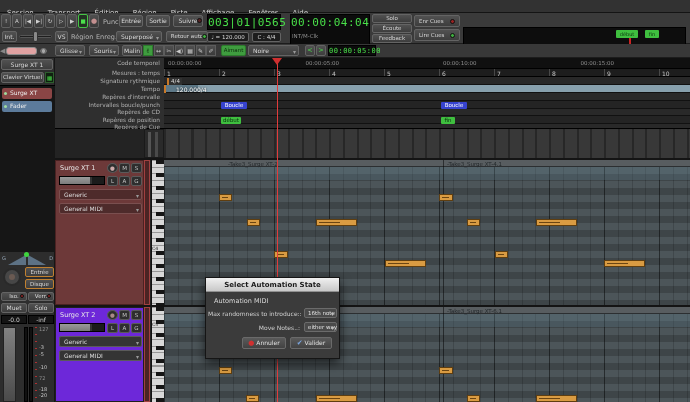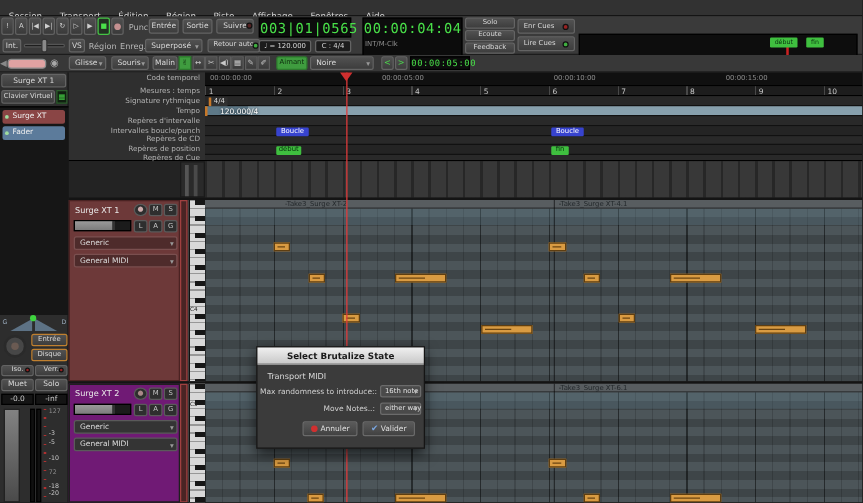--- a/index.html
+++ b/index.html
@@ -252,21 +252,21 @@
   <div class="scroomer" style="top:160px;height:145px"></div>
   <div class="keys" style="top:160px;height:145px"></div>
   <span class="keylabel" style="top:246px">C4</span>
   <div class="rband" style="top:160px"></div>
   <div class="lane" style="top:167px;height:138px"></div>
   <div class="blue-rows" style="top:167px"></div>
   <div class="bound" style="left:443px;top:160px;height:145px"></div>
 
   <div class="gap" style="top:305px;height:2px"></div>
 
-  <div class="thdr" style="top:307px;height:95px;background:#701a75">
+  <div class="thdr" style="top:307px;height:95px;background:#6d28d9">
     <span class="tname">Surge XT 2</span>
     <div class="hbtn" style="left:51px;top:2px;border-radius:50%"><span style="color:#a88">●</span></div>
     <div class="hbtn" style="left:63px;top:2px">M</div>
     <div class="hbtn" style="left:75px;top:2px">S</div>
     <div class="hfader" style="left:3px;top:15px;width:46px">
         <div class="hfill" style="width:72%"></div>
       </div>
     <div class="hbtn" style="left:51px;top:15px">L</div>
     <div class="hbtn" style="left:63px;top:15px">A</div>
     <div class="hbtn" style="left:75px;top:15px">G</div>
@@ -299,22 +299,22 @@
       <div class="note" style="left: 467px; top: 395px; width: 13px; background: rgb(217, 155, 66);"></div>
       <div class="note" style="left: 536px; top: 395px; width: 41px; background: rgb(217, 155, 66);"></div>
       <div class="rname" style="left: 228px; top: 161px;">-Take3_Surge XT-2</div>
       <div class="rname" style="left: 447px; top: 161px;">-Take3_Surge XT-4.1</div>
       <div class="rname" style="left: 447px; top: 308px;">-Take3_Surge XT-6.1</div>
     </div>
   <div id="playhead"></div>
   <div id="ph-tri"></div>
 
   <div id="dialog">
-    <div id="dialog-title">Select Brutalize State</div>
-    <span class="lbl" style="left:8px;top:19px;font-size:6.5px;color:#d8d8d8">Transport MIDI</span>
+    <div id="dialog-title">Select Automation State</div>
+    <span class="lbl" style="left:8px;top:19px;font-size:6.5px;color:#d8d8d8">Automation MIDI</span>
     <div class="dlabel" style="top:32px">Max randomness to introduce::</div>
     <div class="dselect" style="top:30px"><span>16th note</span><span class="dd-ar" style="color:#bbb">▾</span></div>
     <div class="dlabel" style="top:46px">Move Notes..:</div>
     <div class="dselect" style="top:44px"><span>either way</span><span class="dd-ar" style="color:#bbb">▾</span></div>
     <div class="dbtn" style="left:36px;top:59px;width:44px"><span style="color:#d03030;font-size:7px">●</span> <span>Annuler</span></div>
     <div class="dbtn" style="left:84px;top:59px;width:42px"><span style="color:#7aa6e0;font-size:7px">✔</span> <span>Valider</span></div>
   </div>
 
 <div class="mmark" style="top: 327px; color: rgb(141, 141, 141);">127</div>
     <div class="mmark" style="top: 345px; color: rgb(201, 201, 201);">-3</div>

